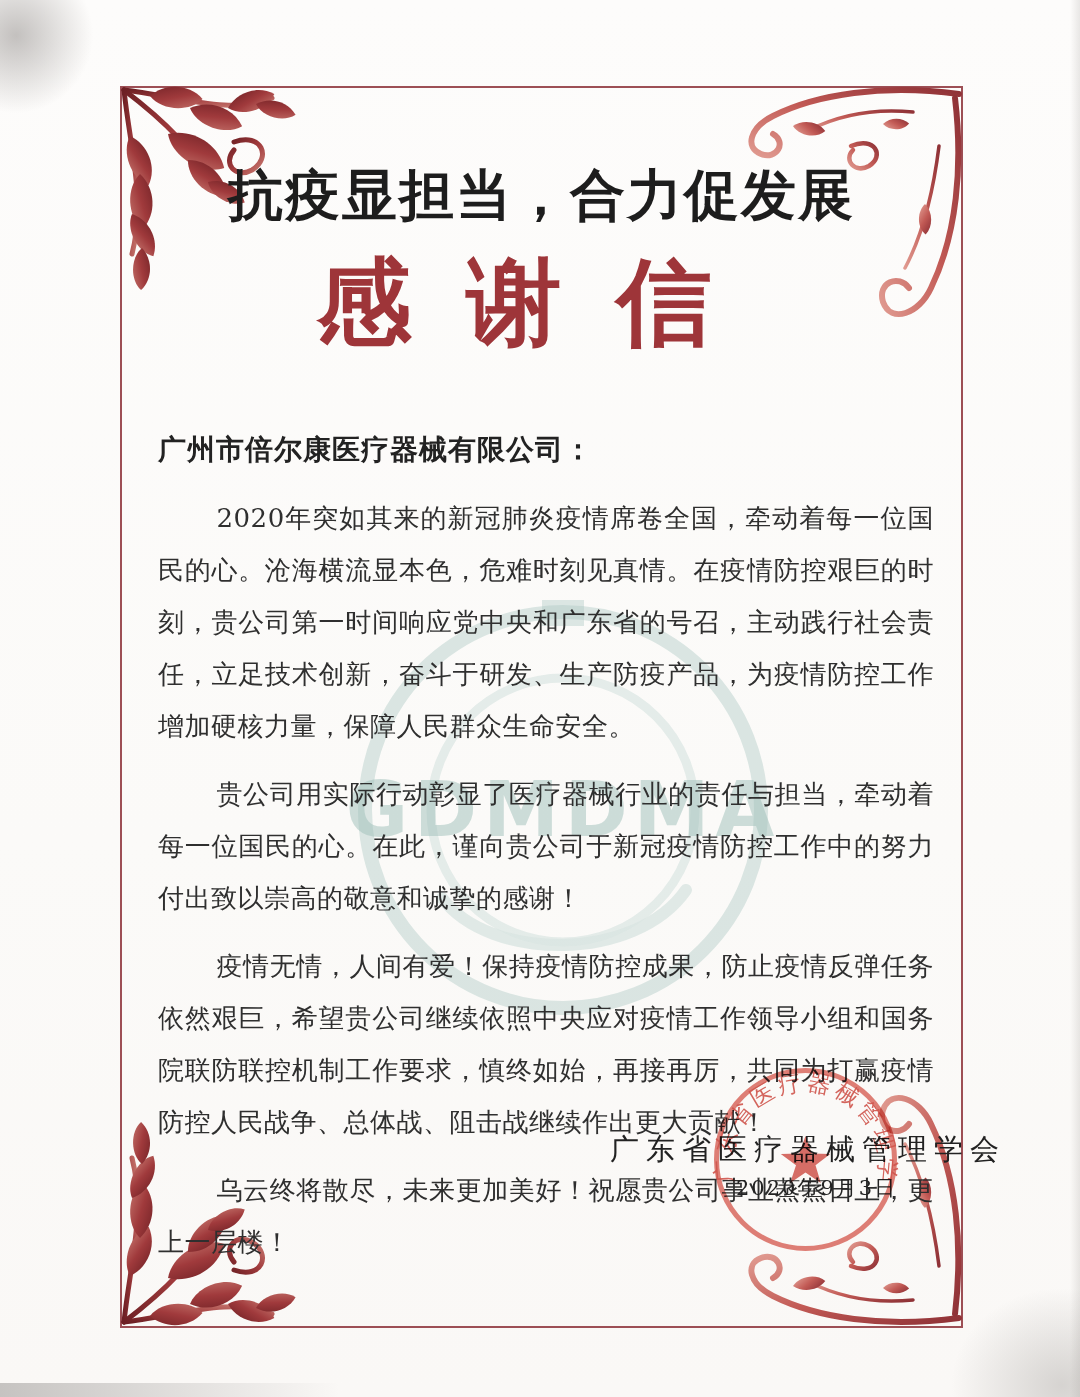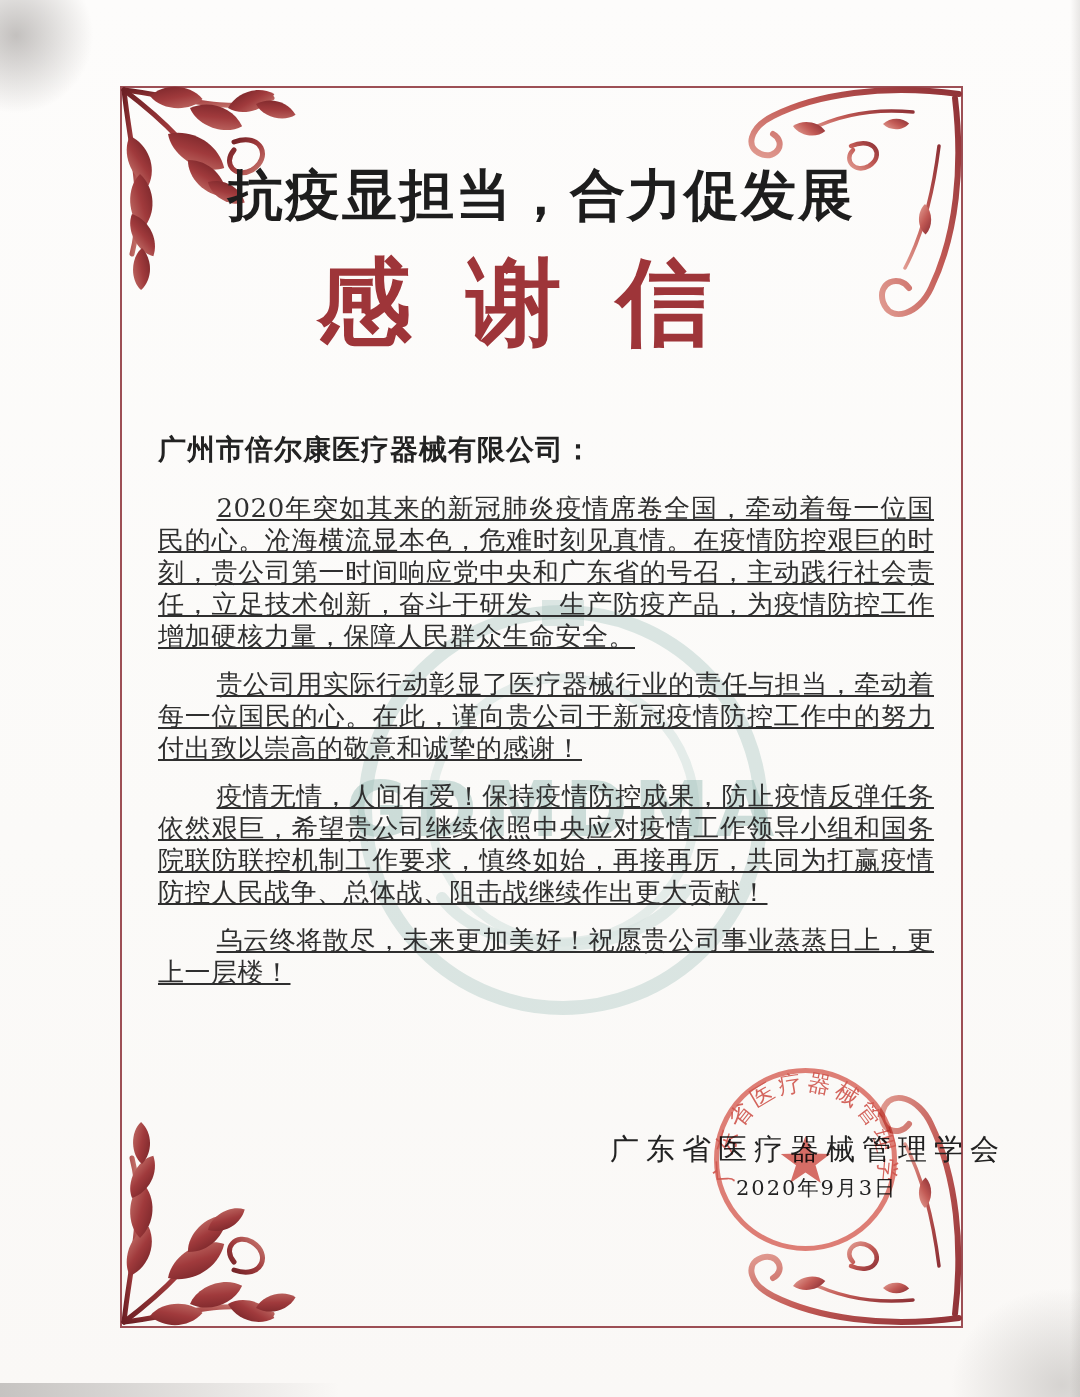--- a/index.html
+++ b/index.html
@@ -58,25 +58,24 @@
     color:#2f2f2f;
     margin-top:24px;
   }
   .salutation{
     margin:0 0 22px 0;
     font-size:28px;font-weight:700;line-height:40px;letter-spacing:1px;
     color:#222;
   }
   .para{
     margin:0 0 16px 0;
-    font-size:26px;line-height:32px;
+    font-size:26px;line-height:52px;
     text-indent:2.25em;
     text-align:justify;
     letter-spacing:.5px;
-    text-decoration:underline;
   }
   .signature{
     position:absolute;left:610px;top:1130px;z-index:2;
     font-family:"DejaVu Serif", serif;
     font-size:29px;color:#222;letter-spacing:7px;white-space:nowrap;
   }
   .sign-date{
     position:absolute;left:736px;top:1174px;z-index:2;
     font-family:"DejaVu Serif", serif;
     font-size:21px;color:#222;letter-spacing:2px;white-space:nowrap;

